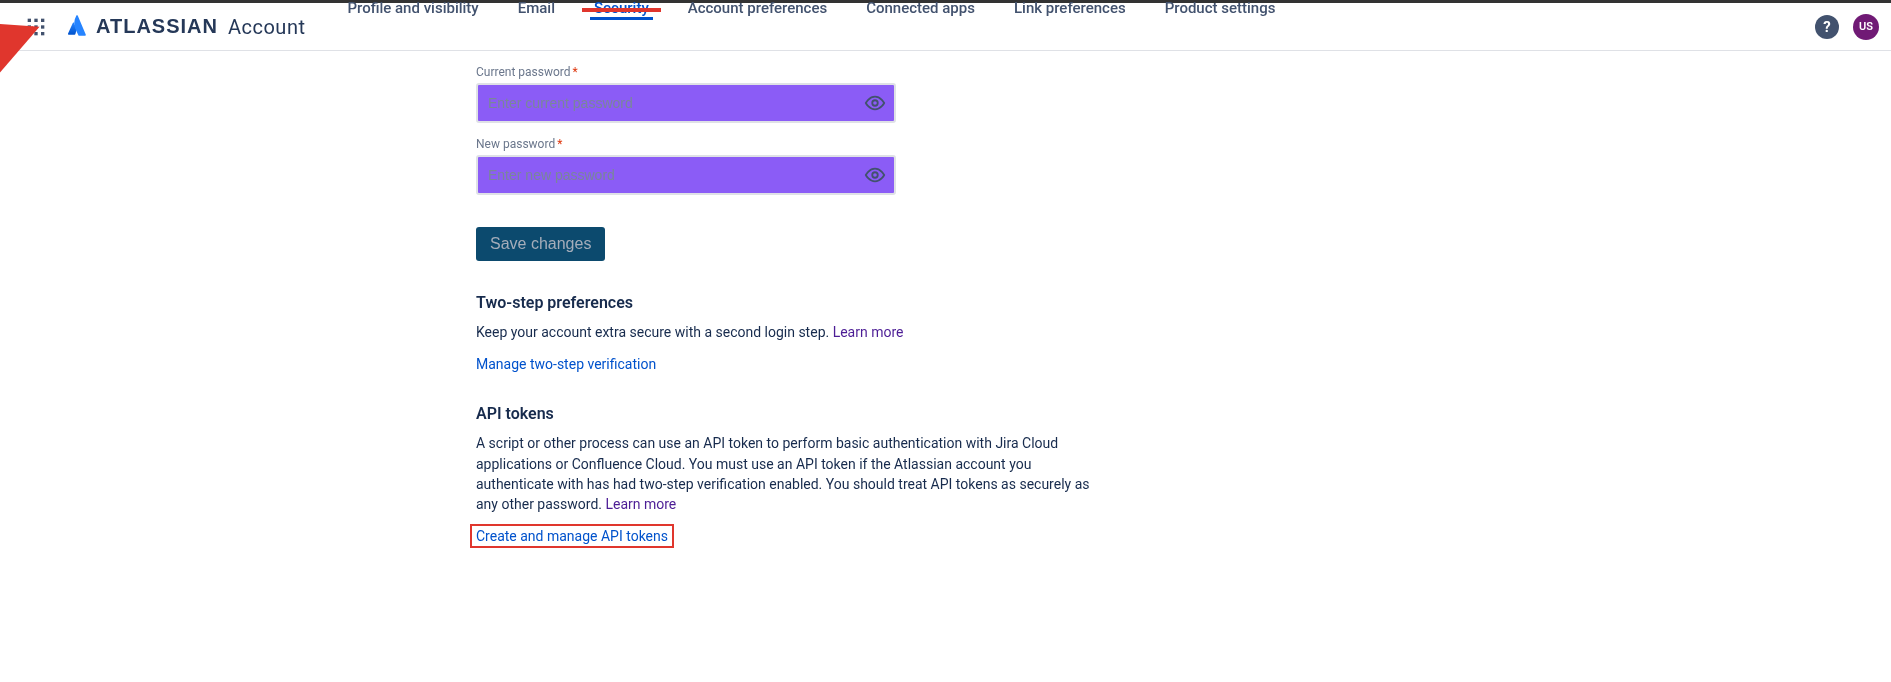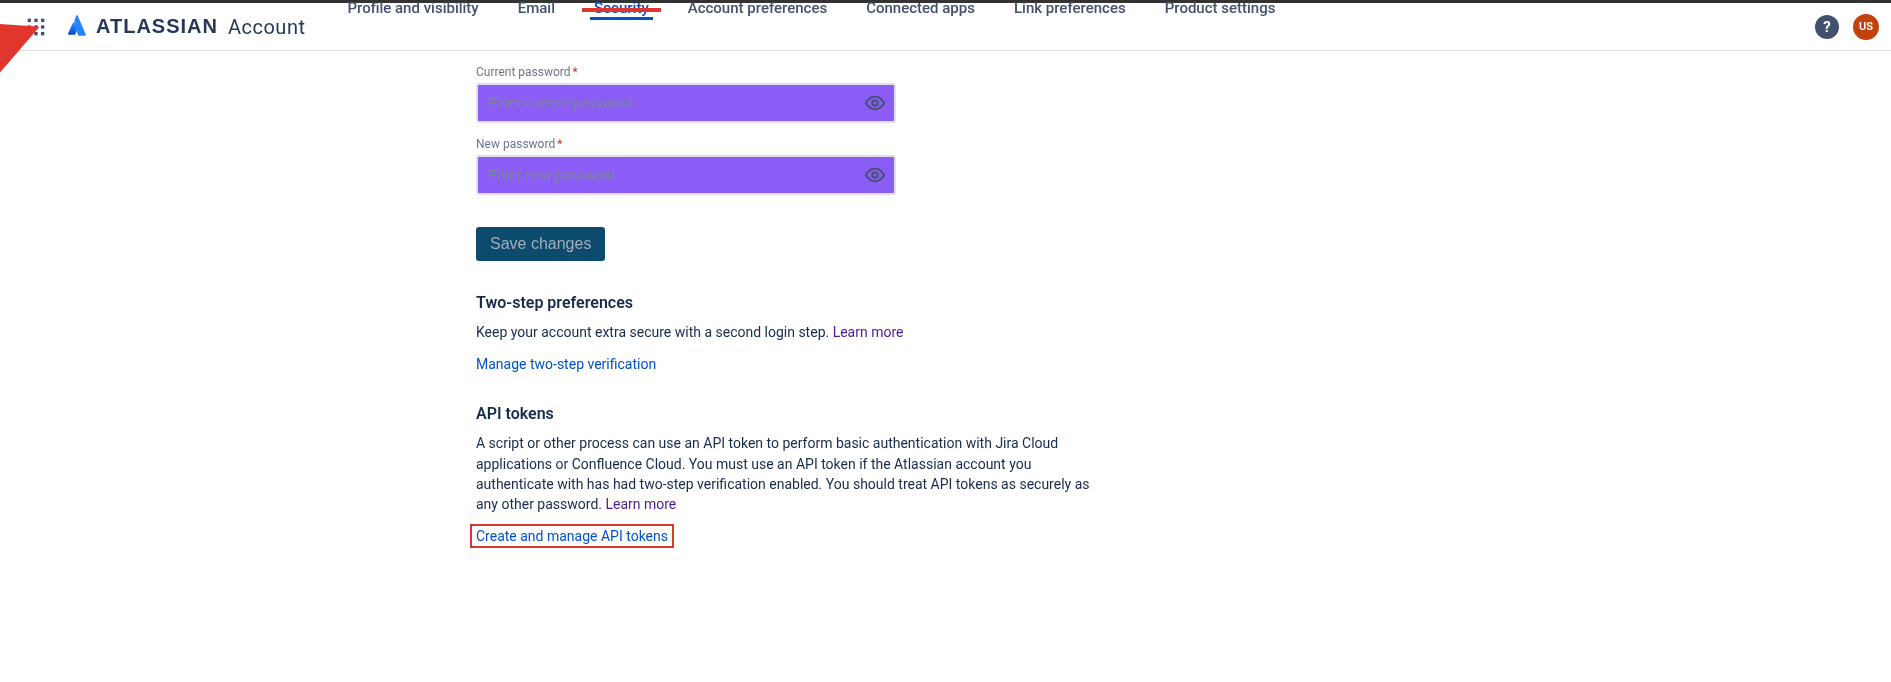--- a/index.html
+++ b/index.html
@@ -79,21 +79,21 @@
     color: #fff;
     border-radius: 50%;
     display: flex; align-items: center; justify-content: center;
     font-weight: 700; font-size: 15px;
     margin-right: 14px;
     cursor: pointer;
   }
   .avatar {
     width: 26px; height: 26px;
     border-radius: 50%;
-    background: #c2410c;
+    background: #701a75;
     color: #fff;
     display: flex; align-items: center; justify-content: center;
     font-size: 11px;
     font-weight: 600;
     cursor: pointer;
   }
   
   .content {
     padding: 14px 0 40px 476px;
     width: 100%;

